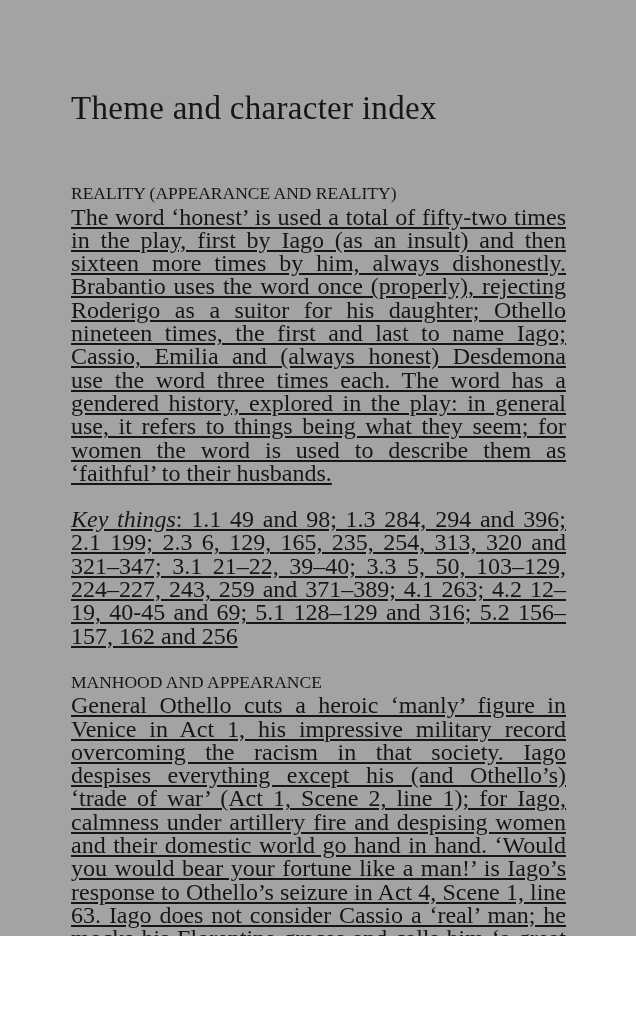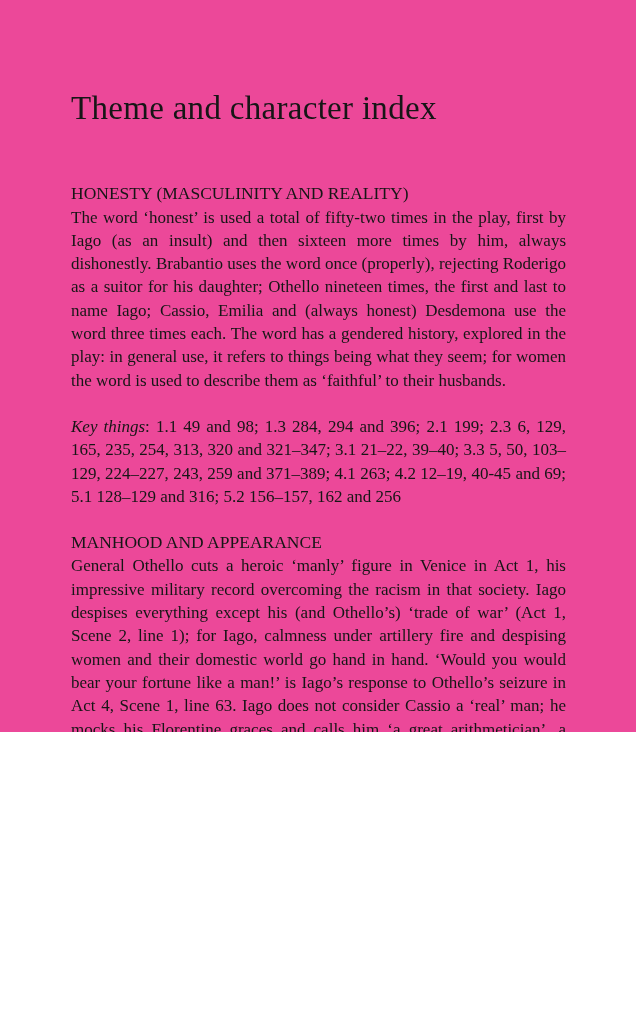--- a/index.html
+++ b/index.html
@@ -3,22 +3,22 @@
 <meta charset="utf-8">
 <style>
   html, body {
     margin: 0;
     padding: 0;
     background: #ffffff;
   }
   .book-page {
     position: relative;
     width: 636px;
-    height: 732px;
-    background: #ec4899;
+    height: 936px;
+    background: #a3a3a3;
     font-family: "Liberation Serif", "DejaVu Serif", serif;
     color: #161616;
     overflow: hidden;
   }
   .content {
     position: absolute;
     left: 71px;
     top: 90px;
     width: 495px;
   }
@@ -33,24 +33,25 @@
     margin: 0;
   }
   .section-heading {
     font-size: 17.5px;
     font-weight: 400;
     line-height: 23.3px;
     margin: 0;
     text-align: left;
   }
   .body-text {
-    font-size: 17px;
+    font-size: 24px;
     line-height: 23.3px;
     text-align: justify;
     margin: 0 0 23px 0;
+    text-decoration: underline;
   }
   .key-scenes em {
     font-style: italic;
   }
   .section + .section {
     margin-top: 17px;
   }
   .page-number {
     position: absolute;
     left: 0;
@@ -63,21 +64,21 @@
 </style>
 </head>
 <body>
 
 <div class="book-page">
   <div class="content">
 
     <h1 class="page-title">Theme and character index</h1>
 
     <section class="section">
-      <h2 class="section-heading">HONESTY (MASCULINITY AND REALITY)</h2>
+      <h2 class="section-heading">REALITY (APPEARANCE AND REALITY)</h2>
       <p class="body-text">The word ‘honest’ is used a total of fifty-two times in the play, first by Iago (as an insult) and then sixteen more times by him, always dishonestly. Brabantio uses the word once (properly), rejecting Roderigo as a suitor for his daughter; Othello nineteen times, the first and last to name Iago; Cassio, Emilia and (always honest) Desdemona use the word three times each. The word has a gendered history, explored in the play: in general use, it refers to things being what they seem; for women the word is used to describe them as ‘faithful’ to their husbands.</p>
       <p class="body-text key-scenes"><em>Key things</em><span>: 1.1 49 and 98; 1.3 284, 294 and 396; 2.1 199; 2.3 6, 129, 165, 235, 254, 313, 320 and 321–347; 3.1 21–22, 39–40; 3.3 5, 50, 103–129, 224–227, 243, 259 and 371–389; 4.1 263; 4.2 12–19, 40-45 and 69; 5.1 128–129 and 316; 5.2 156–157, 162 and 256</span></p>
     </section>
 
     <section class="section">
       <h2 class="section-heading">MANHOOD AND APPEARANCE</h2>
       <p class="body-text">General Othello cuts a heroic ‘manly’ figure in Venice in Act 1, his impressive military record overcoming the racism in that society. Iago despises everything except his (and Othello’s) ‘trade of war’ (Act 1, Scene 2, line 1); for Iago, calmness under artillery fire and despising women and their domestic world go hand in hand. ‘Would you would bear your fortune like a man!’ is Iago’s response to Othello’s seizure in Act 4, Scene 1, line 63. Iago does not consider Cassio a ‘real’ man; he mocks his Florentine graces and calls him ‘a great arithmetician’, a theorist who ‘never set a squadron in the field’ (Act 1, Scene 1, lines 19 and 22). Othello is comfortable, accepted and renowned in his man’s world of soldiering, but marriage with a Venetian lady is a potential threat to his manhood. Under Iago’s careful manipulations, Othello becomes husband as domestic abuser and murderer.</p>
     </section>
 
   </div>

